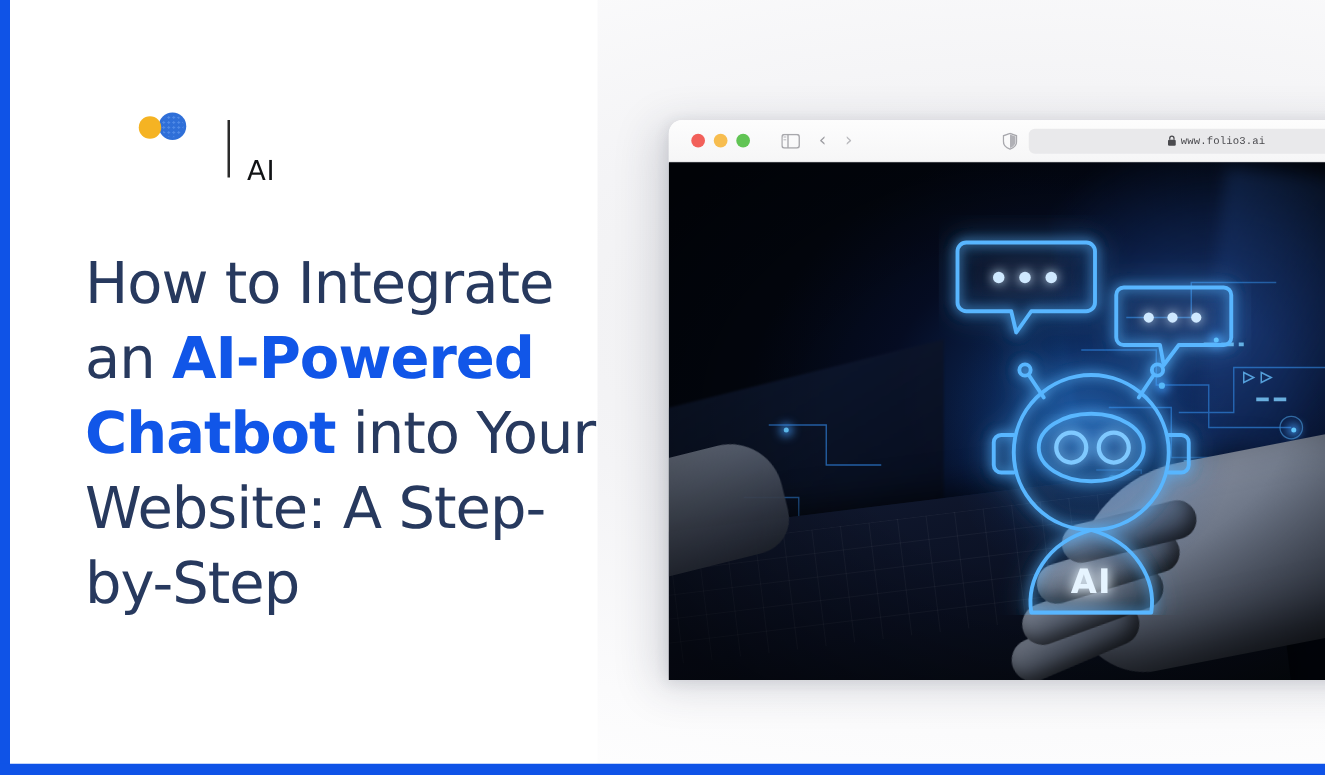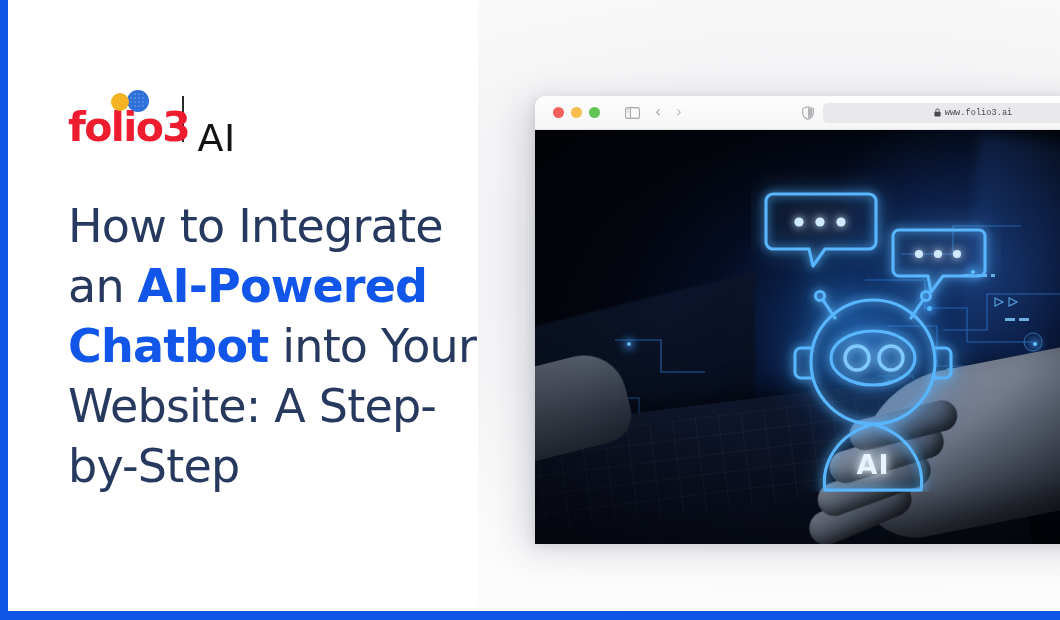--- a/index.html
+++ b/index.html
@@ -94,21 +94,21 @@
     background-size:4px 4px;
     opacity:.75;
   }
   .logo-divider {
     width:1.6px; height:46px;
     background:#2a2a2a;
     margin:0 14px 0 8px;
   }
   .logo-ai {
     font-family:"DejaVu Sans", sans-serif;
-    font-size:38px;
+    font-size:22px;
     color:#111315;
     letter-spacing:.5px;
     line-height:1;
     padding-bottom:4px;
     margin-top:41px;
   }
 
   
   .headline {
     position:absolute;
@@ -299,21 +299,20 @@
 <div class="frame-bottom"></div>
 
 <div class="canvas">
 
   <div class="left-col">
 
     <div class="logo-row">
       <div class="logo-mark">
         <span class="dot-blue"></span>
         <span class="dot-yellow"></span>
-        <span class="logo-word">folio3</span>
       </div>
       <div class="logo-divider"></div>
       <div class="logo-ai">AI</div>
     </div>
 
     <h1 class="headline">
       <span>How to Integrate an </span><span class="hl">AI-Powered Chatbot</span><span> into Your Website: A Step-by-Step</span>
     </h1>
 
   </div>

